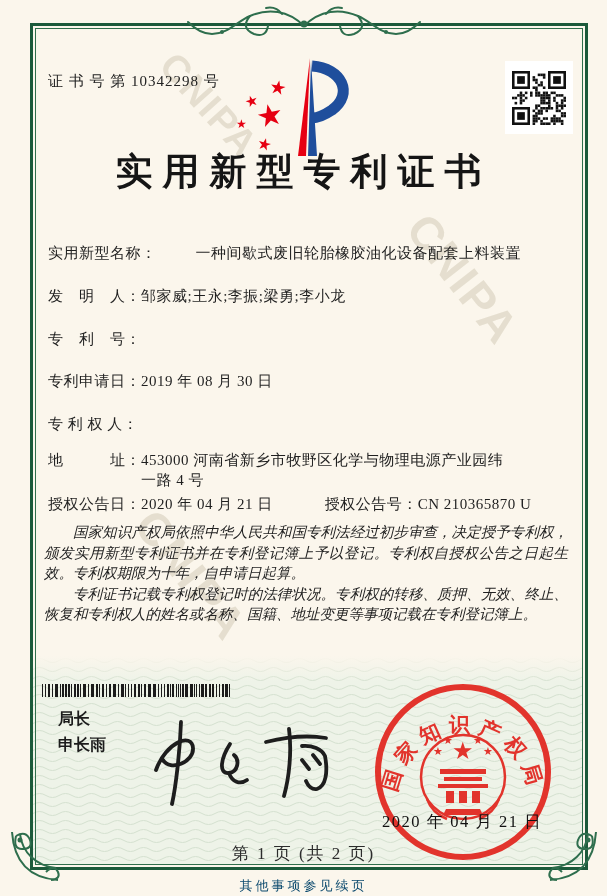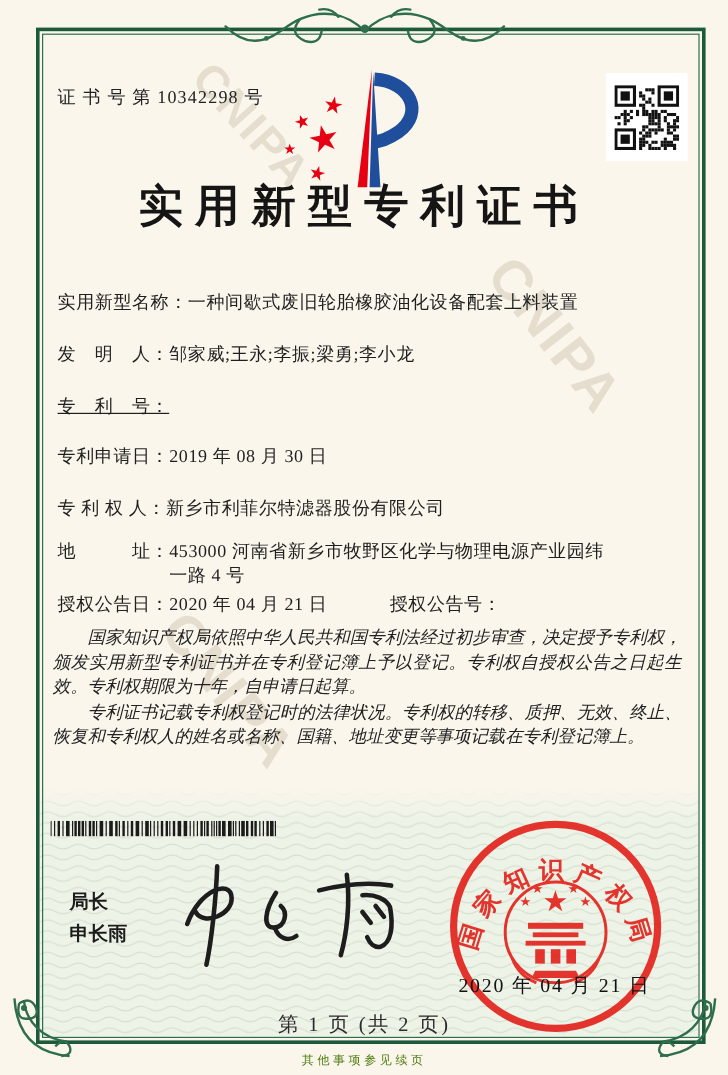--- a/index.html
+++ b/index.html
@@ -36,43 +36,43 @@
     display:flex;align-items:center;justify-content:center;}
   .page-title{
     left:0;right:0;top:147px;text-align:center;z-index:4;
     font-size:37px;font-weight:bold;letter-spacing:10px;color:#151515;
   }
   
   .fields{left:48px;top:240px;width:515px;z-index:4;font-size:15px;color:#1f1f1f;}
   .frow{position:absolute;left:0;display:flex;line-height:20px;}
   .frow .lab{flex:0 0 auto;white-space:nowrap;letter-spacing:.5px;}
   .frow .val{letter-spacing:.5px;}
-  .r1{top:3px;}  .r2{top:46px;} .r3{top:89px;text-decoration:underline;} .r4{top:131px;}
+  .r1{top:3px;gap:39px;}  .r2{top:46px;} .r3{top:89px;} .r4{top:131px;}
   .r5{top:174px;} .r6{top:210px;} .r6 .val{max-width:372px;}
   .r7{top:254px;width:515px;}
   .r7 .pair2{margin-left:52px;display:flex;}
   
   .paras{left:44px;top:522px;width:524px;z-index:4;
     font-size:14.5px;line-height:20.6px;font-style:italic;color:#222;
     text-align:justify;}
   .paras p{margin:0;text-indent:2em;}
   
   .waveband{left:33px;top:656px;width:549px;height:208px;z-index:0;}
   .barcode{left:42px;top:684px;z-index:4;}
-  .signer{left:58px;top:740px;z-index:4;
+  .signer{left:58px;top:706px;z-index:4;
     font-family:"Liberation Sans","DejaVu Sans",sans-serif;
     font-size:16px;font-weight:600;color:#1c1c1c;line-height:26px;}
   .signature{left:126px;top:710px;z-index:4;}
   .seal{left:372px;top:681px;z-index:5;}
   .seal-date{left:382px;top:811px;width:166px;z-index:6;
     font-size:16.5px;letter-spacing:1.5px;color:#111;white-space:nowrap;}
   .page-num{left:0;right:0;top:842px;text-align:center;z-index:4;
     font-size:17px;letter-spacing:2px;color:#2c2c2c;}
   .cont-note{left:0;right:0;top:877px;text-align:center;z-index:4;
-    font-size:10px;letter-spacing:3px;color:#4d7c0f;}
+    font-size:13px;letter-spacing:3px;color:#0c4a6e;}
 </style>
 </head>
 <body>
 
 <div class="abs waveband">
   <svg width="549" height="208" xmlns="http://www.w3.org/2000/svg">
     <defs>
       <pattern id="wavepat" width="26" height="9" patternUnits="userSpaceOnUse">
         <rect width="26" height="9" fill="#eef3e8"></rect>
         <path d="M0,4.5 Q6.5,0.5 13,4.5 T26,4.5" stroke="#d5e1d0" stroke-width="1" fill="none"></path>
@@ -287,31 +287,31 @@
     </div>
   <div class="frow r3">
       <span class="lab">专　利　号：</span>
     </div>
   <div class="frow r4">
       <span class="lab">专利申请日：</span>
       <span class="val">2019 年 08 月 30 日</span>
     </div>
   <div class="frow r5">
       <span class="lab">专 利 权 人：</span>
-      <span class="val">新乡市利菲尔特滤器股份有限公司</span>
     </div>
   <div class="frow r6">
       <span class="lab">地　　　址：</span>
       <span class="val">453000 河南省新乡市牧野区化学与物理电源产业园纬一路 4 号</span>
     </div>
   <div class="frow r7">
     <span class="lab">授权公告日：</span>
       <span class="val">2020 年 04 月 21 日</span>
     <span class="pair2">
         <span class="lab">授权公告号：</span>
+        <span class="val">CN 210365870 U</span>
       </span>
   </div>
 </div>
 
 <div class="abs paras">
   <p>国家知识产权局依照中华人民共和国专利法经过初步审查，决定授予专利权，颁发实用新型专利证书并在专利登记簿上予以登记。专利权自授权公告之日起生效。专利权期限为十年，自申请日起算。</p>
   <p>专利证书记载专利权登记时的法律状况。专利权的转移、质押、无效、终止、恢复和专利权人的姓名或名称、国籍、地址变更等事项记载在专利登记簿上。</p>
 </div>
 
 <svg class="abs barcode" id="barcode" width="192" height="13">

